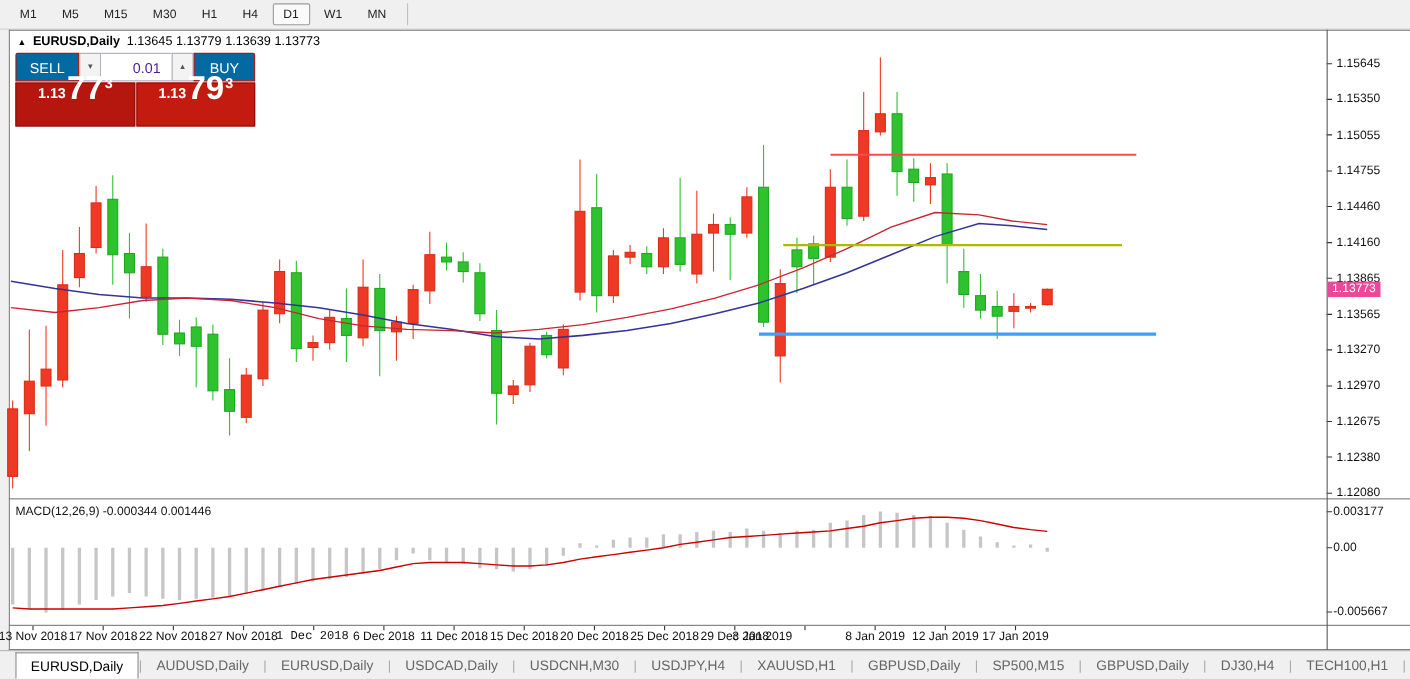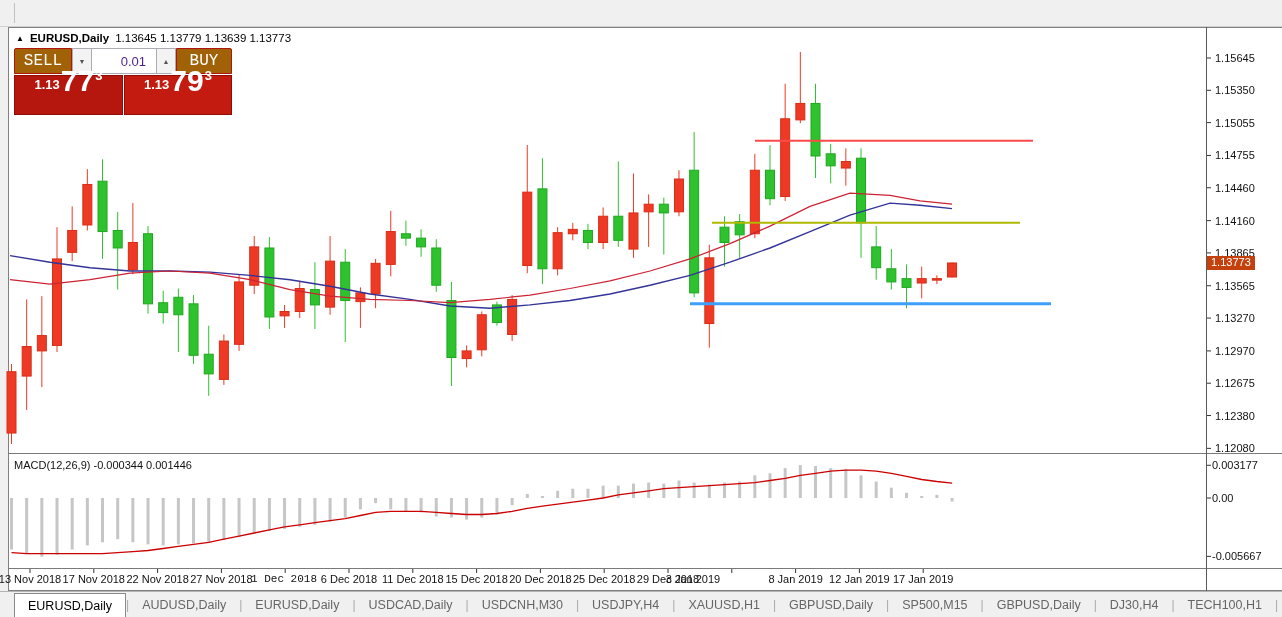--- a/index.html
+++ b/index.html
@@ -24,60 +24,71 @@
 
   
   .chart-header { position:absolute; left:16px; top:32px; font-size:11.5px;
     color:#000; display:flex; align-items:center; gap:6px; }
   .hdr-tri { font-size:8px; color:#000; }
   .hdr-sym { font-weight:bold; }
 
   
   .trade-panel { position:absolute; left:14px; top:48px; width:218px; }
   .trade-row1 { display:flex; height:26px; }
-  .btn-trade { background:#a16207; color:#fff; font-size:16px; border:1px solid #b01510;
-    display:flex; align-items:center; justify-content:center; cursor:pointer;font-family:Liberation Mono, monospace; }
+  .btn-trade { background:#0369a1; color:#fff; font-size:13px; border:1px solid #b01510;
+    display:flex; align-items:center; justify-content:center; cursor:pointer; }
   .btn-sell { width:58px; border-radius:2px 0 0 0; }
   .btn-buy  { width:56px; border-radius:0 2px 0 0; }
   .vol-spin { width:20px; background:#f3f3f3; border:1px solid #abadb3; color:#555;
     font-size:7px; display:flex; align-items:center; justify-content:center; cursor:pointer; }
   .vol-input { width:64px; border:1px solid #abadb3; border-left:none; border-right:none;
     font-size:13px; text-align:right; padding-right:10px; color:#4c1d95;
     font-family:"Liberation Sans", sans-serif; }
   .trade-row2 { display:flex; height:40px; margin-top:1px; }
   .big-quote { color:#fff; display:flex; align-items:flex-end; justify-content:center;
     padding-bottom:18px; cursor:pointer; }
   .bq-left { width:109px; background:#b5170e; border:1px solid #8e0e07; margin-right:1px; }
   .bq-right{ width:108px; background:#c41b10; border:1px solid #8e0e07; }
   .bq-small { font-size:13px; font-weight:bold; margin-bottom:4px; }
   .bq-big { font-size:30px; font-weight:bold; line-height:30px; margin:0 1px; }
   .bq-sup { font-size:13px; font-weight:bold; margin-bottom:13px; }
 
   
   .ax-label { position:absolute; font-size:11px; color:#111; white-space:nowrap; }
-  .price-badge { position:absolute; background:#c2410c; color:#fff; font-size:11px;
+  .price-badge { position:absolute; background:#ec4899; color:#fff; font-size:11px;
     padding:0 4px 1px 4px; line-height:13px; }
   .macd-label { position:absolute; left:14px; top:459px; font-size:11px; color:#111; }
   .date-label { position:absolute; font-size:11px; color:#111; transform:translateX(-50%);
     top:573px; white-space:nowrap; }
 
   
   .tabbar { position:absolute; left:0; top:591px; width:1282px; height:26px;
     background:#f0f0f0; border-top:1px solid #b4b4b4; display:flex; align-items:stretch;
     padding-left:14px; overflow:hidden; }
   .tab { font-size:12.5px; color:#666; display:flex; align-items:center;
     padding:0 13px; cursor:pointer; white-space:nowrap; }
   .tab.active { background:#ffffff; color:#000; border:1px solid #8a8a8a;
     border-bottom:none; margin-top:1px; }
   .tab-sep { color:#aaa; display:flex; align-items:center; font-size:12px; }
 </style>
 </head>
 <body>
 
 <div class="toolbar">
+  <div id="tf-buttons" style="display:flex;">
+      <div class="tf-btn">M1</div>
+      <div class="tf-btn">M5</div>
+      <div class="tf-btn">M15</div>
+      <div class="tf-btn">M30</div>
+      <div class="tf-btn">H1</div>
+      <div class="tf-btn">H4</div>
+      <div class="tf-btn active">D1</div>
+      <div class="tf-btn">W1</div>
+      <div class="tf-btn">MN</div>
+    </div>
   <div class="toolbar-sep"></div>
 </div>
 
 <div class="chart-window"></div>
 <svg id="chart-svg" width="1282" height="617">
     <line x1="11.5" y1="364.0524999999991" x2="11.5" y2="443.9875" stroke="#ee3a24" stroke-width="1"></line>
     <rect x="7" y="371.7175000000007" width="9" height="61.31999999999812" fill="#ee3a24" stroke="#d92c18" stroke-width="1"></rect>
     <line x1="26.67" y1="299.44749999999897" x2="26.67" y2="410.04249999999894" stroke="#ee3a24" stroke-width="1"></line>
     <rect x="22.17" y="346.5324999999986" width="9" height="29.56500000000159" fill="#ee3a24" stroke="#d92c18" stroke-width="1"></rect>
     <line x1="41.84" y1="296.16249999999934" x2="41.84" y2="387.047499999999" stroke="#ee3a24" stroke-width="1"></line>

